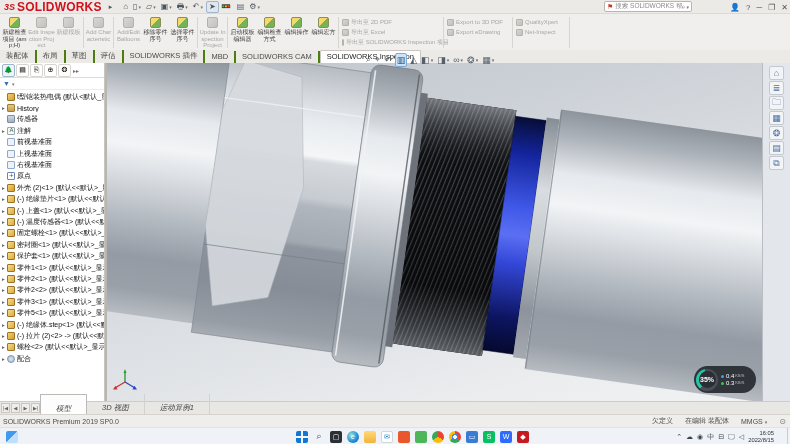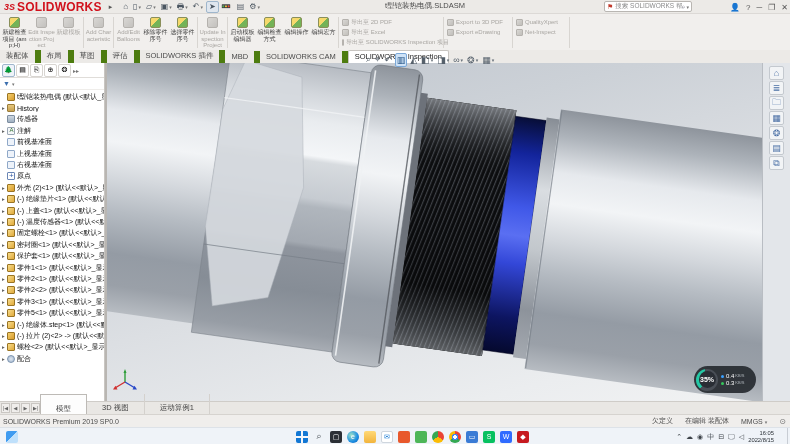--- a/index.html
+++ b/index.html
@@ -36,21 +36,21 @@
   .rbtn.disabled .blabel { color:#a9a6a2; }
   .bicon.on { background:linear-gradient(135deg,#f6d96b 0 45%,#74b357 45% 100%); border:1px solid #8a8f5a; }
   .bicon.off { background:linear-gradient(135deg,#d9d7d4,#c3c1be); border:1px solid #b5b2ae; }
   .rstack { display:flex; flex-direction:column; justify-content:flex-start; padding:2px 2px; }
   .rsitem { display:flex; align-items:center; height:10px; }
   .rsitem .sicon { width:7px; height:7px; border-radius:1px; margin-right:2px; background:linear-gradient(135deg,#d9d7d4,#c0beba); border:1px solid #b5b2ae; }
   .rsitem .slabel { font-size:6px; color:#a9a6a2; white-space:nowrap; }
 
   
   .tabrow { position:absolute; left:0; top:50px; width:790px; height:13px; background:#eceae7; display:flex; align-items:flex-end; }
-  .rtab { font-size:7.5px; color:#4a4a4a; padding:1px 6px 2px 6px; border-right:6px solid #4d7c0f; white-space:nowrap; }
+  .rtab { font-size:7.5px; color:#4a4a4a; padding:1px 6px 2px 6px; border-right:2px solid #4d7c0f; white-space:nowrap; }
   .rtab.active { background:#fff; border:1px solid #c8c5c1; border-bottom:none; border-radius:2px 2px 0 0; color:#222; }
 
   
   .main { position:absolute; left:0; top:63px; width:790px; height:338px; }
   .left-panel { position:absolute; left:0; top:0; width:105px; height:338px; background:#fff; border-right:1px solid #c9c6c2; overflow:hidden; }
   .ptabs { height:15px; display:flex; align-items:center; border-bottom:1px solid #e0ddd9; padding-left:2px; gap:1px; }
   .ptab { width:13px; height:13px; display:flex; align-items:center; justify-content:center; border:1px solid #d8d5d1; border-radius:2px; font-size:7px; }
   .ptab.active { background:#eef3f9; border-color:#9fb6cc; }
   .ptab-more { font-size:6px; color:#777; margin-left:1px; }
   .filter-row { height:12px; display:flex; align-items:center; padding-left:3px; border-bottom:1px solid #efedea; }
@@ -95,21 +95,21 @@
   .punit { font-size:4px; color:#aeb4ba; margin-left:1px; }
 
   
   .taskpane { position:absolute; right:0; top:0; width:28px; height:338px; background:#e3e6ea; border-left:1px solid #b9bdc3; }
   .tp-col { display:flex; flex-direction:column; align-items:center; padding-top:3px; gap:1px; }
   .tp-btn { width:15px; height:14px; display:flex; align-items:center; justify-content:center; font-size:9px; color:#4a6fa5; background:#f2f4f6; border:1px solid #c4c9cf; border-radius:2px; }
 
   
   .doctabs { position:absolute; left:0; top:401px; width:790px; height:13px; background:#e9e7e4; border-top:1px solid #cfccc8; display:flex; align-items:center; }
   .dnav { width:9px; height:10px; border:1px solid #c9c6c2; background:#f0eeec; font-size:5px; color:#666; display:flex; align-items:center; justify-content:center; margin-left:1px; }
-  .dtab { font-size:7.5px; color:#3f3f3f; padding:0 15px; height:28px; display:flex; align-items:center; border-right:1px solid #d4d1cd; }
+  .dtab { font-size:7.5px; color:#3f3f3f; padding:0 15px; height:28px; display:flex; align-items:center; border-right:1px solid #d4d1cd;font-style:italic; }
   .dtab.active { background:#fdfdfd; border:1px solid #bdbab6; border-bottom:none; }
 
   
   .statusbar { position:absolute; left:0; top:414px; width:790px; height:13px; background:#f0eeec; border-top:1px solid #d6d3cf; display:flex; align-items:center; }
   .sb-left { font-size:7px; color:#4c4c4c; padding-left:3px; }
   .sb-right { position:absolute; right:4px; display:flex; align-items:center; gap:12px; }
   .sb-item { font-size:7px; color:#4c4c4c; white-space:nowrap; }
   .sb-caret { font-size:5px; color:#777; margin-left:2px; }
   .sb-ico { font-size:8px; color:#777; }
 
@@ -166,21 +166,20 @@
           <span>🚥</span>
         </span>
         <span class="qat-btn">
           <span>▤</span>
         </span>
         <span class="qat-btn">
           <span>⚙</span>
           <span class="qat-caret">▾</span>
         </span>
       </div>
-    <div class="doc-title">t型铠装热电偶.SLDASM</div>
     <div class="search">
       <span class="search-flag">⚑</span>
       <span class="search-ph">搜索 SOLIDWORKS 帮助</span>
       <span class="search-mag">⌕</span>
       <span class="qat-caret">▾</span>
     </div>
     <div class="tb-right" id="winctl">
         <span class="tb-ico">👤</span>
         <span class="tb-ico">?</span>
         <span class="tb-ico">─</span>

